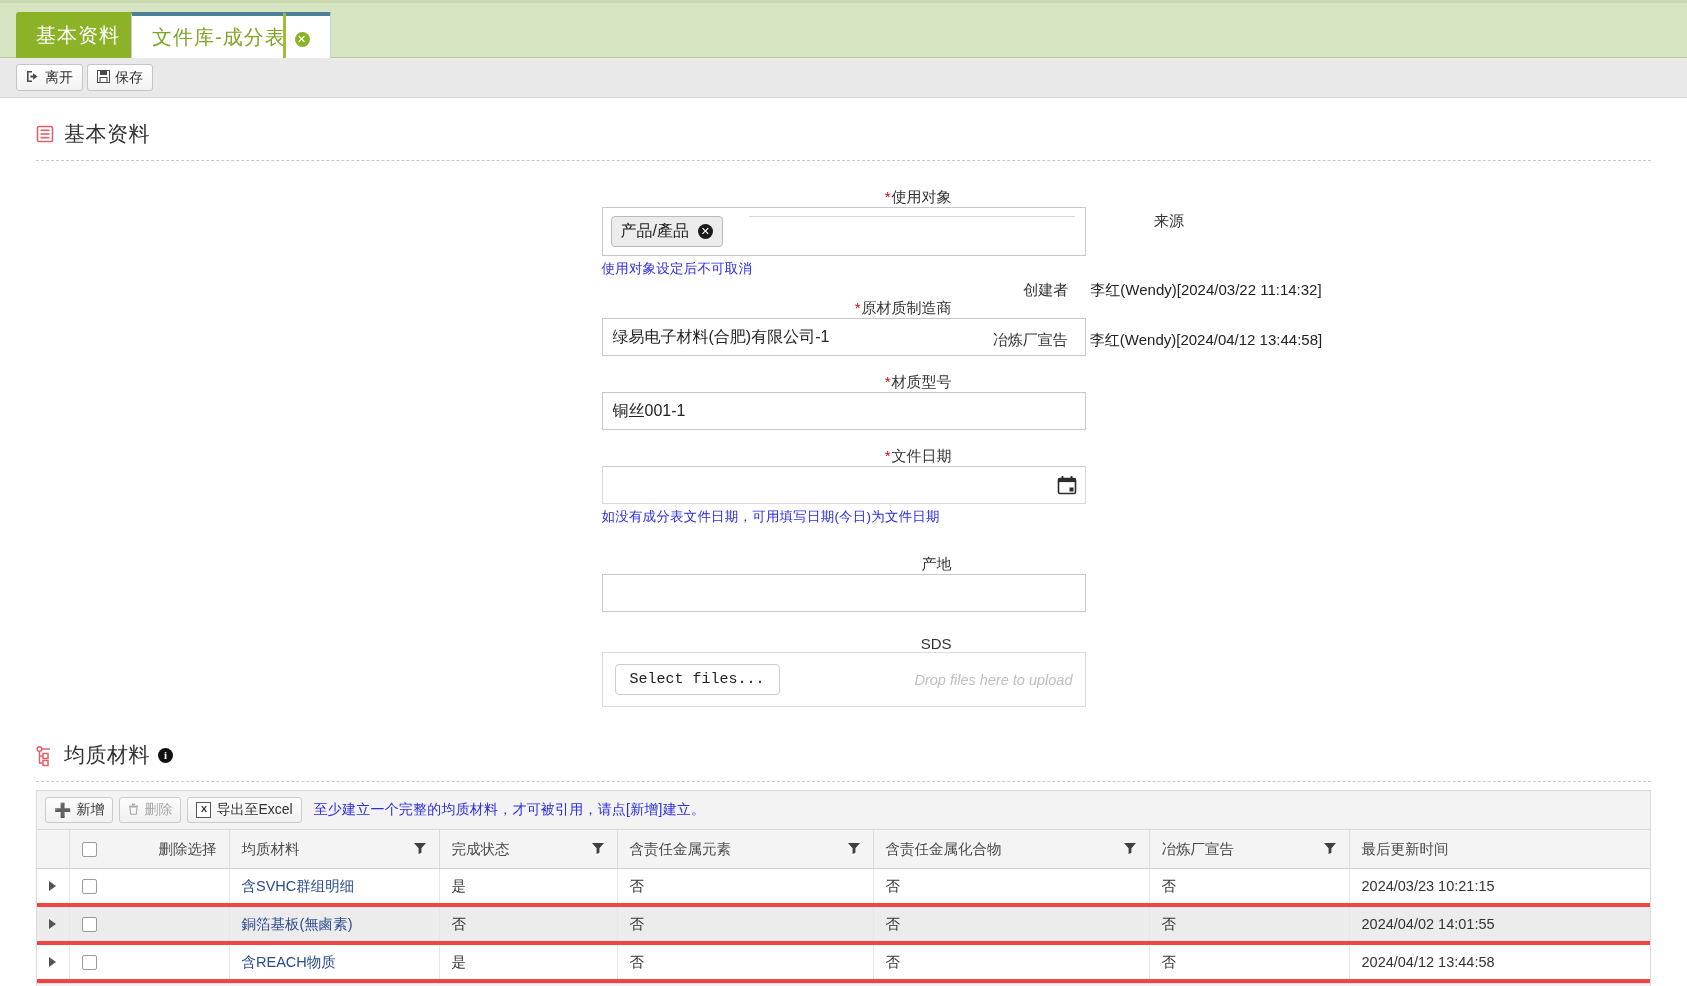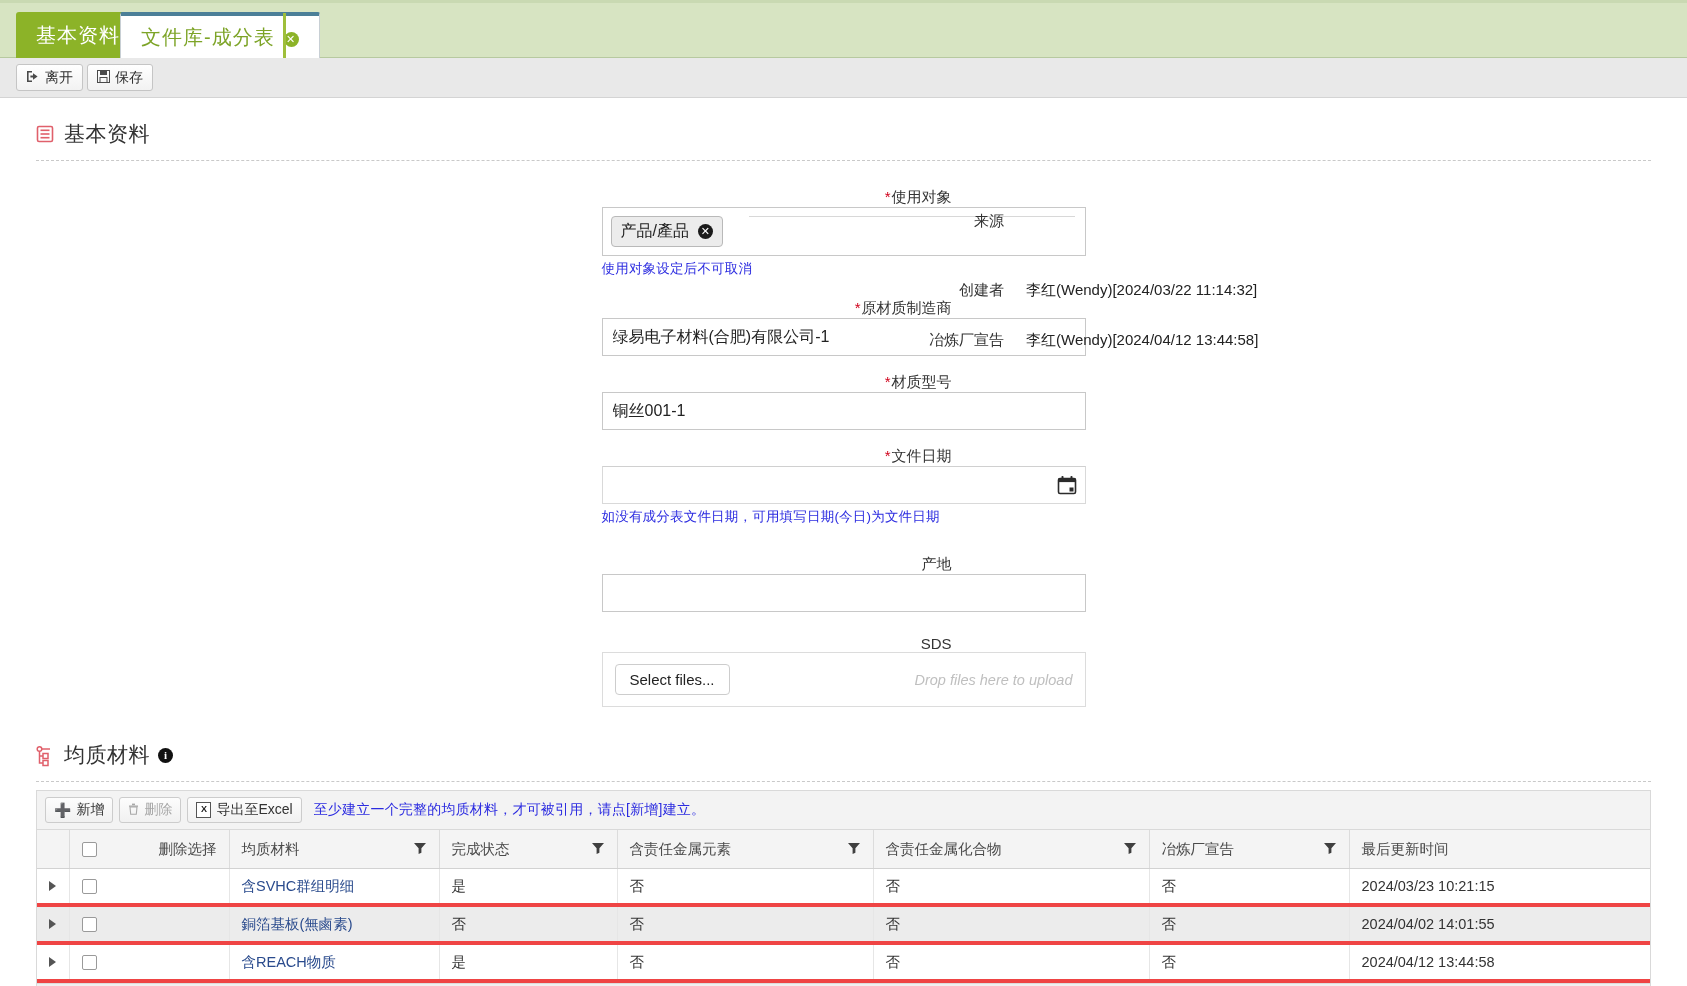--- a/index.html
+++ b/index.html
@@ -45,21 +45,21 @@
   }
   .tab-basic {
     left: 16px;
     background: #8cb328;
     color: #ffffff;
     border-radius: 3px 3px 0 0;
     font-weight: normal;
     letter-spacing: 1px;
   }
   .tab-active {
-    left: 120px;
+    left: 131px;
     background: #ffffff;
     color: #7da427;
     border: 1px solid #c8cfd4;
     border-top: 4px solid #4b7f98;
     border-bottom: none;
     border-radius: 2px 2px 0 0;
     letter-spacing: 1px;
     z-index: 3;
   }
   .tab-close {
@@ -187,20 +187,21 @@
   .fright {
     position: absolute;
     left: 790px;
     top: 10px;
     width: 560px;
   }
   .rrow {
     display: flex;
     align-items: center;
     height: 50px;
+    justify-content: center;
   }
   .rlabel {
     width: 200px;
     text-align: right;
     padding-right: 22px;
     box-sizing: border-box;
     font-size: 15px;
     color: #333333;
   }
   .rvalue { font-size: 15px; color: #222222; }
@@ -270,21 +271,21 @@
   }
   .selbtn {
     height: 31px;
     padding: 0 14px;
     background: #ffffff;
     border: 1px solid #cdcdcd;
     border-radius: 4px;
     font-size: 15px;
     color: #222222;
     cursor: pointer;
-    font-family: Liberation Sans, sans-serif;
+    font-family: Liberation Mono, monospace;
   }
   .drophint {
     font-style: italic;
     color: #bfbfbf;
     font-size: 14.5px;
   }
 
   
   .grid-wrap {
     border: 1px solid #d9d9d9;

